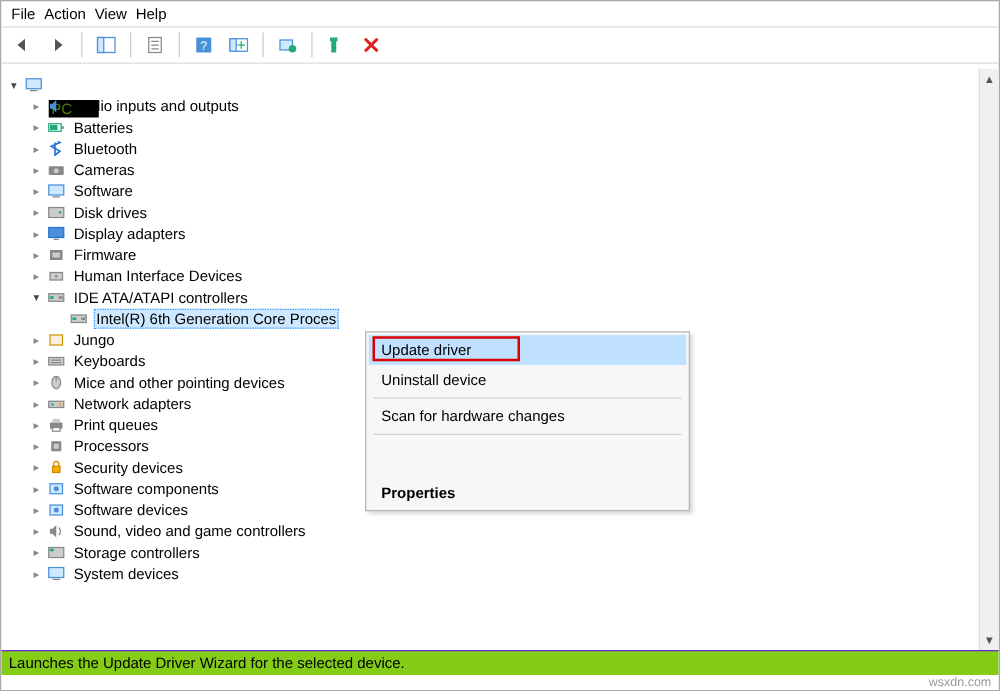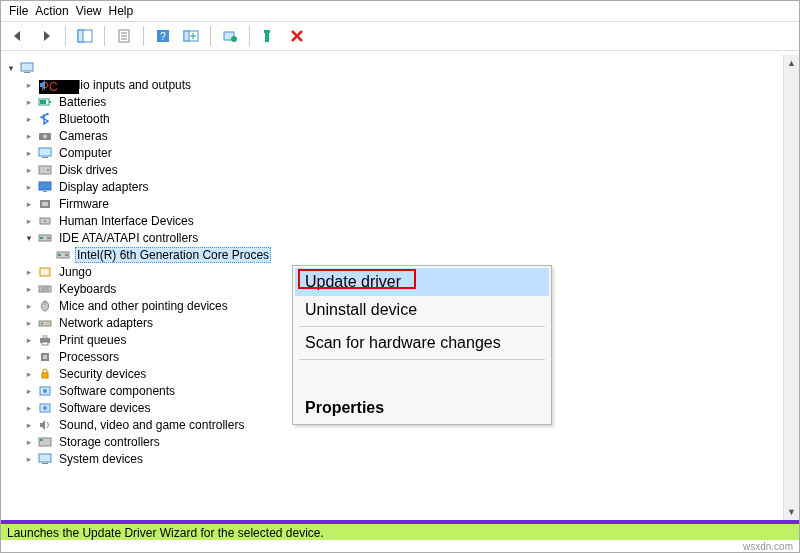--- a/index.html
+++ b/index.html
@@ -78,30 +78,30 @@
     display: inline-flex; align-items:center; justify-content:center;
     margin-right: 4px;
   }
   .ico svg { width: 14px; height: 12px; }
   .label { padding: 0 2px; }
   .sel .label {
     background: #cde8ff;
     border: 1px dotted #3399ff;
     padding: 0 1px;
   }
-  .root .label { background:#000; color:#c2410c; width:40px; display:inline-block;margin-top:38px; }
+  .root .label { background:#000; color:#4d7c0f; width:40px; display:inline-block;margin-top:38px; }
   .contextmenu {
     position: absolute;
     left: 291px; top: 264px;
     width: 260px;
     background: #f7f7f7;
     border: 1px solid #b5b5b5;
     box-shadow: 2px 2px 3px rgba(0,0,0,0.15);
     padding: 2px;
-    font-size: 16px;
+    font-size: 12px;
   }
   .contextmenu .mi {
     padding: 5px 10px;
   }
   .contextmenu .mi.hl {
     background: #bfe0ff;
     position: relative;
   }
   .contextmenu .redbox {
     position:absolute;
@@ -110,22 +110,22 @@
     pointer-events:none;
   }
   .contextmenu .sep {
     height:1px; background:#d0d0d0; margin:2px 4px;
   }
   .contextmenu .bold { font-weight:bold;margin-top:34px; }
   .statusbar {
     position: absolute;
     bottom: 12px; left: 0; right: 0;
     height: 20px;
-    background: #bef264;
-    border-top: 4px solid #6d28d9;
+    background: #84cc16;
+    border-top: 1px solid #6d28d9;
     padding: 2px 6px;
   }
   .watermark {
     position:absolute;
     right:6px; bottom:0px;
     font-size:10px; color:#999;
   }
 </style>
 </head>
 <body>
@@ -263,21 +263,21 @@
             </li>
             <li>
               <div class="node">
                 <span class="twist col"></span>
                 <span class="ico">
                   <svg viewBox="0 0 14 12">
                     <rect x="1" y="1" width="12" height="8" fill="#cde8ff" stroke="#4a90d9"></rect>
                     <rect x="4" y="10" width="6" height="1" fill="#888"></rect>
                   </svg>
                 </span>
-                <span class="label">Computer</span>
+                <span class="label">Software</span>
               </div>
             </li>
             <li>
               <div class="node">
                 <span class="twist col"></span>
                 <span class="ico">
                   <svg viewBox="0 0 14 12">
                     <rect x="1" y="2" width="12" height="8" fill="#ccc" stroke="#888"></rect>
                     <circle cx="10" cy="6" r="1" fill="#2a7"></circle>
                   </svg>

